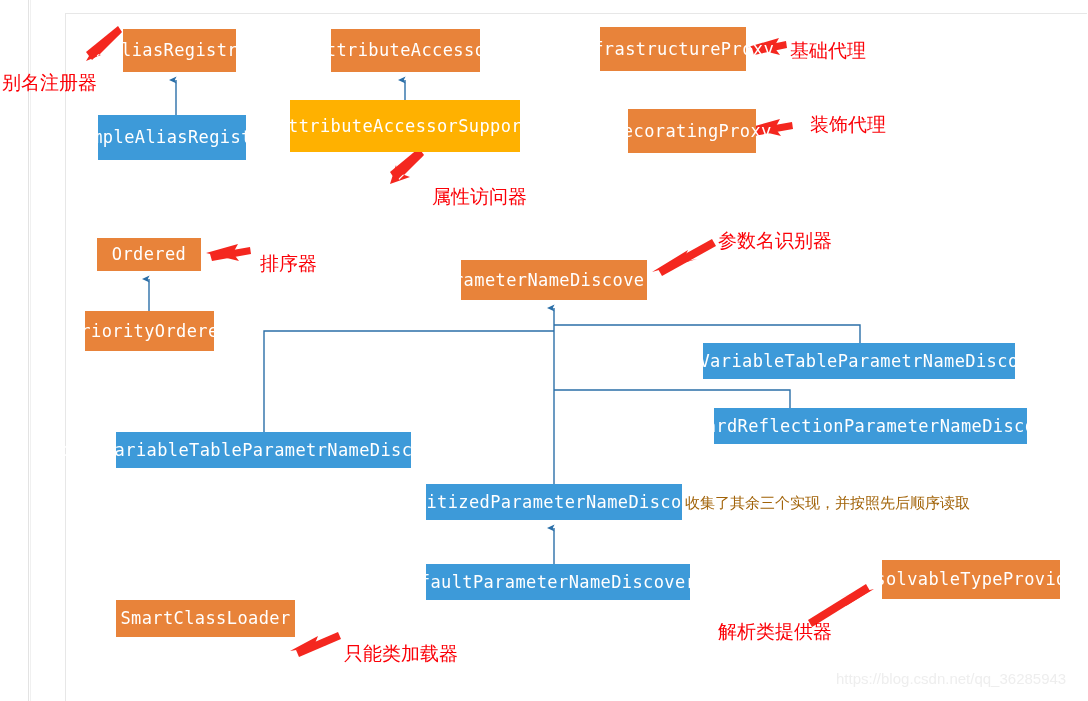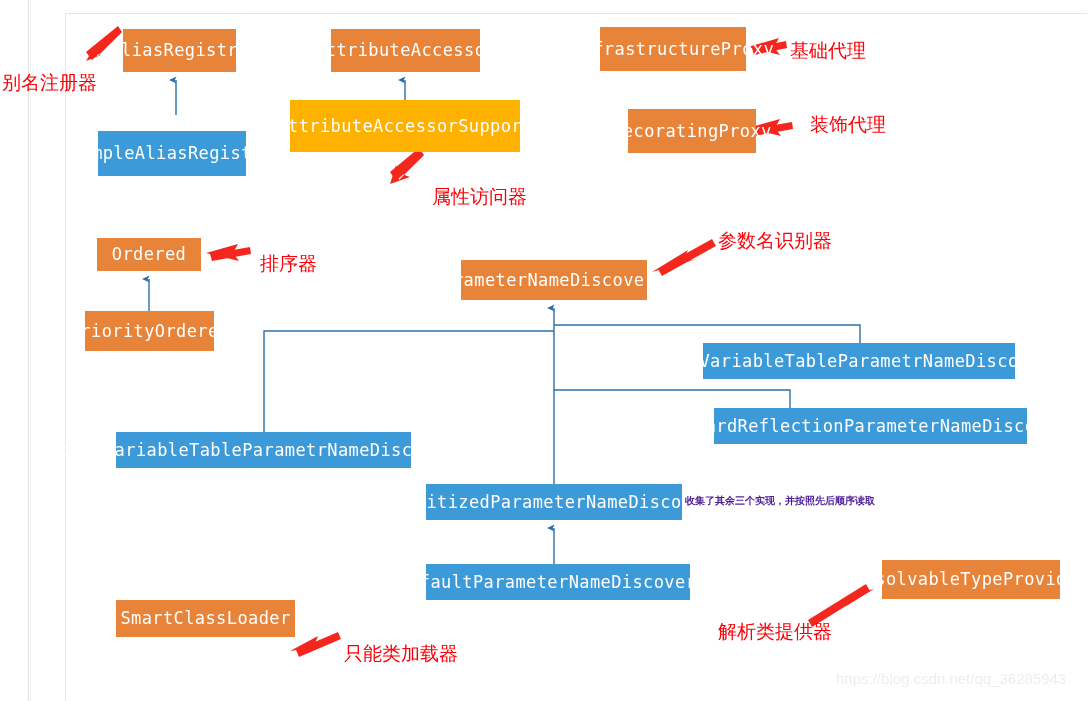--- a/index.html
+++ b/index.html
@@ -86,26 +86,25 @@
     color: #fb0007;
     font-family: "DejaVu Sans", sans-serif;
     font-size: 19px;
     font-weight: 400;
     white-space: nowrap;
     user-select: none;
   }
 
   .note {
     position: absolute;
-    color: #4c1d95;
+    color: #a16207;
     font-family: "DejaVu Sans", sans-serif;
-    font-size: 10px;
-    white-space: nowrap;
-    user-select: none;
-    font-weight: bold;
+    font-size: 15px;
+    white-space: nowrap;
+    user-select: none;
   }
 
   .watermark {
     position: absolute;
     color: #eeeeee;
     font-family: "Liberation Sans", sans-serif;
     font-size: 15px;
     white-space: nowrap;
     user-select: none;
   }
@@ -170,21 +169,21 @@
       <path d="M290,651 L318,636 L314,646 L327,645 Z"></path>
       <path d="M296,650 L338,632 L341,639 L299,657 Z"></path>
 
       <path d="M874,589 L846,606 L849,595 L836,598 Z"></path>
       <path d="M870,591 L812,627 L808,620 L866,584 Z"></path>
     </g>
   </svg>
 
   <div class="node orange" style="left:123px;top:29px;width:113px;height:43px;">AliasRegistry</div>
 
-  <div class="node blue" style="left:98px;top:115px;width:148px;height:45px;margin-top:16px;">SimpleAliasRegistry</div>
+  <div class="node blue" style="left:98px;top:115px;width:148px;height:45px;">SimpleAliasRegistry</div>
 
   <div class="node orange" style="left:331px;top:29px;width:149px;height:43px;">AttributeAccessor</div>
 
   <div class="node yellow" style="left:290px;top:100px;width:230px;height:52px;">AttributeAccessorSupport</div>
 
   <div class="node orange" style="left:600px;top:27px;width:146px;height:44px;">InfrastructureProxy</div>
 
   <div class="node orange" style="left:628px;top:109px;width:128px;height:44px;">DecoratingProxy</div>
 
   <div class="node orange" style="left:97px;top:238px;width:104px;height:33px;">Ordered</div>

